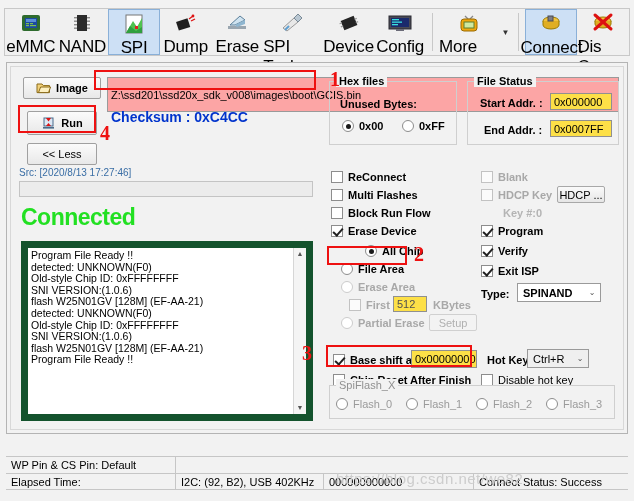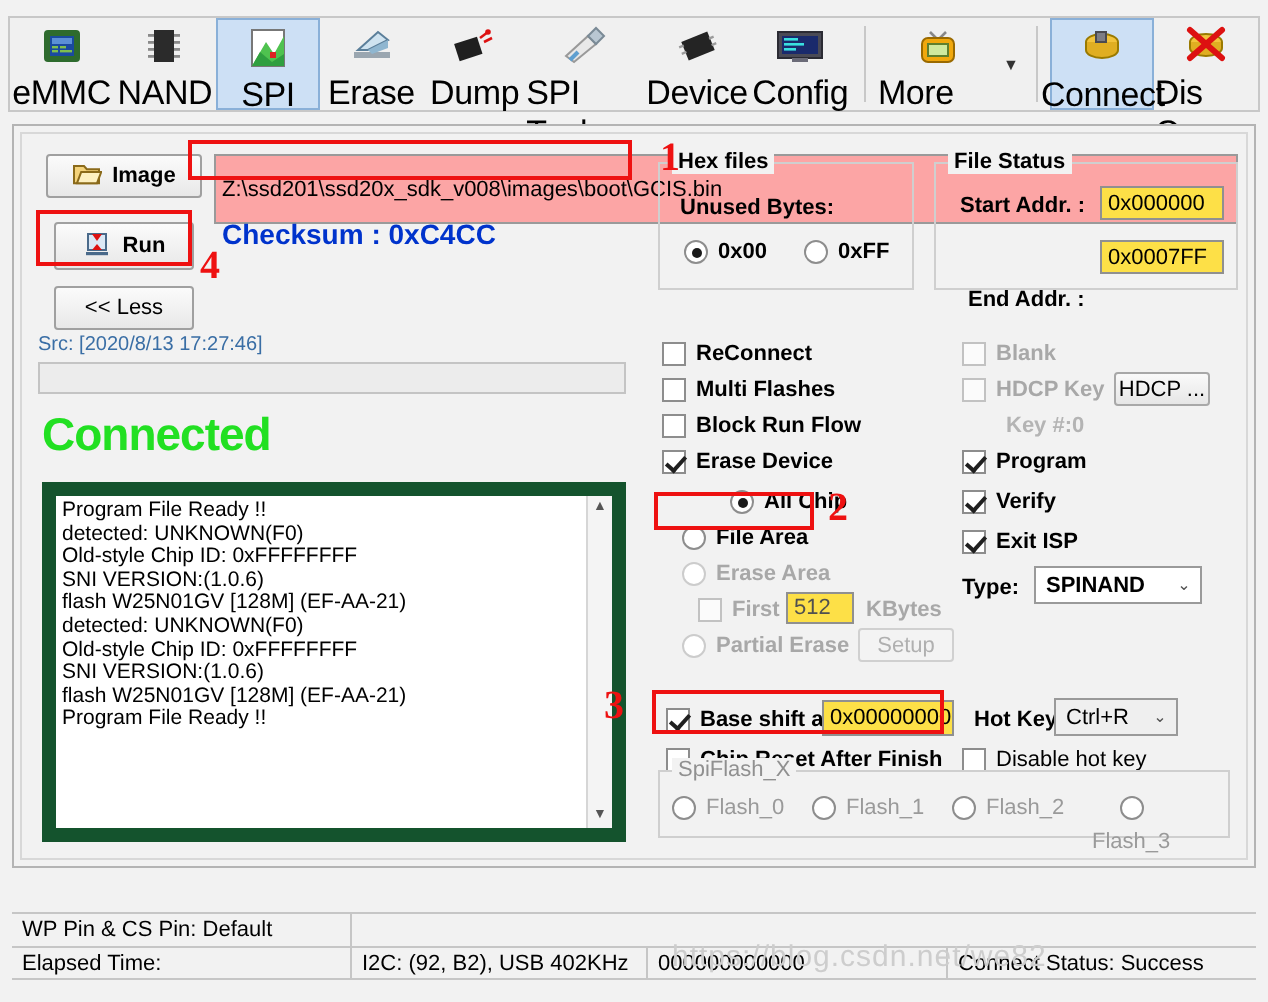--- a/index.html
+++ b/index.html
@@ -280,40 +280,40 @@
           <polygon points="5,20 21,20 21,14 15,18 9,13" fill="#2f9f3f"></polygon>
           <rect x="14" y="13" width="3" height="3" fill="#d22"></rect>
         </svg>
       </span>
       <span class="tb-label">SPI</span>
     </div>
 
     <div class="tb-item">
       <span class="tb-ico">
         <svg width="26" height="24" viewBox="0 0 26 24">
-          <rect x="4" y="14" width="18" height="3" fill="#9aa6b0"></rect>
-          <polygon points="6,13 16,4 21,8 11,13" fill="#cfe3f0" stroke="#5b7f9a"></polygon>
-          <polygon points="11,13 21,8 21,12 13,15" fill="#8fb6d0"></polygon>
-        </svg>
-      </span>
-      <span class="tb-label">Erase</span>
-    </div>
-
-    <div class="tb-item">
-      <span class="tb-ico">
-        <svg width="26" height="24" viewBox="0 0 26 24">
           <rect x="4" y="8" width="12" height="9" fill="#1f1f1f" transform="rotate(-18 10 12)"></rect>
           <g stroke="#d11" stroke-width="1.3" fill="none">
             <path d="M16 7 l4 -3"></path>
               <path d="M18 9 l4 -2"></path>
           </g>
           <circle cx="20" cy="4" r="1.4" fill="#d11"></circle>
         </svg>
       </span>
       <span class="tb-label">Dump</span>
+    </div>
+
+    <div class="tb-item">
+      <span class="tb-ico">
+        <svg width="26" height="24" viewBox="0 0 26 24">
+          <rect x="4" y="14" width="18" height="3" fill="#9aa6b0"></rect>
+          <polygon points="6,13 16,4 21,8 11,13" fill="#cfe3f0" stroke="#5b7f9a"></polygon>
+          <polygon points="11,13 21,8 21,12 13,15" fill="#8fb6d0"></polygon>
+        </svg>
+      </span>
+      <span class="tb-label">Erase</span>
     </div>
 
     <div class="tb-item wide">
       <span class="tb-ico">
         <svg width="26" height="24" viewBox="0 0 26 24">
           <path d="M3 16 L14 6 L18 10 L7 19 Z" fill="#e8e8e8" stroke="#999"></path>
           <path d="M14 6 L18 2 L22 6 L18 10 Z" fill="#b9c7d2" stroke="#7a8a96"></path>
           <path d="M5 18 L9 14" stroke="#5f9fd0" stroke-width="2"></path>
         </svg>
       </span>
@@ -460,21 +460,21 @@
       <label class="rd" style="left:72px; top:38px;">
         <span class="bx"></span>
         <span class="tx">0xFF</span>
       </label>
     </div>
 
     <div class="group" id="filestatus">
       <span class="g-title">File Status</span>
       <span class="lbl b" style="left:12px; top:15px;">Start Addr. :</span>
       <span class="tbox" style="left:82px; top:11px; width:62px; height:17px;">0x000000</span>
-      <span class="lbl b" style="left:16px; top:42px;margin-top:20px;">End Addr. :</span>
+      <span class="lbl b" style="left:16px; top:42px;">End Addr. :</span>
       <span class="tbox" style="left:82px; top:38px; width:62px; height:17px;">0x0007FF</span>
     </div>
 
     <label class="ck" style="left:320px; top:104px;">
       <span class="bx"></span>
       <span class="tx">ReConnect</span>
     </label>
     <label class="ck" style="left:320px; top:122px;">
       <span class="bx"></span>
       <span class="tx">Multi Flashes</span>
@@ -572,21 +572,21 @@
         <span class="tx">Flash_0</span>
       </label>
       <label class="rd light" style="left:76px; top:12px;">
         <span class="bx"></span>
         <span class="tx">Flash_1</span>
       </label>
       <label class="rd light" style="left:146px; top:12px;">
         <span class="bx"></span>
         <span class="tx">Flash_2</span>
       </label>
-      <label class="rd light" style="left:216px; top:12px;flex-direction:column;">
+      <label class="rd light" style="left:216px; top:12px;">
         <span class="bx"></span>
         <span class="tx">Flash_3</span>
       </label>
     </div>
 
    </div>
   </div>
 
   <div class="redbox" style="left:94px; top:70px; width:222px; height:20px;"></div>
   <div class="rednum" style="left:330px; top:68px;">1</div>

